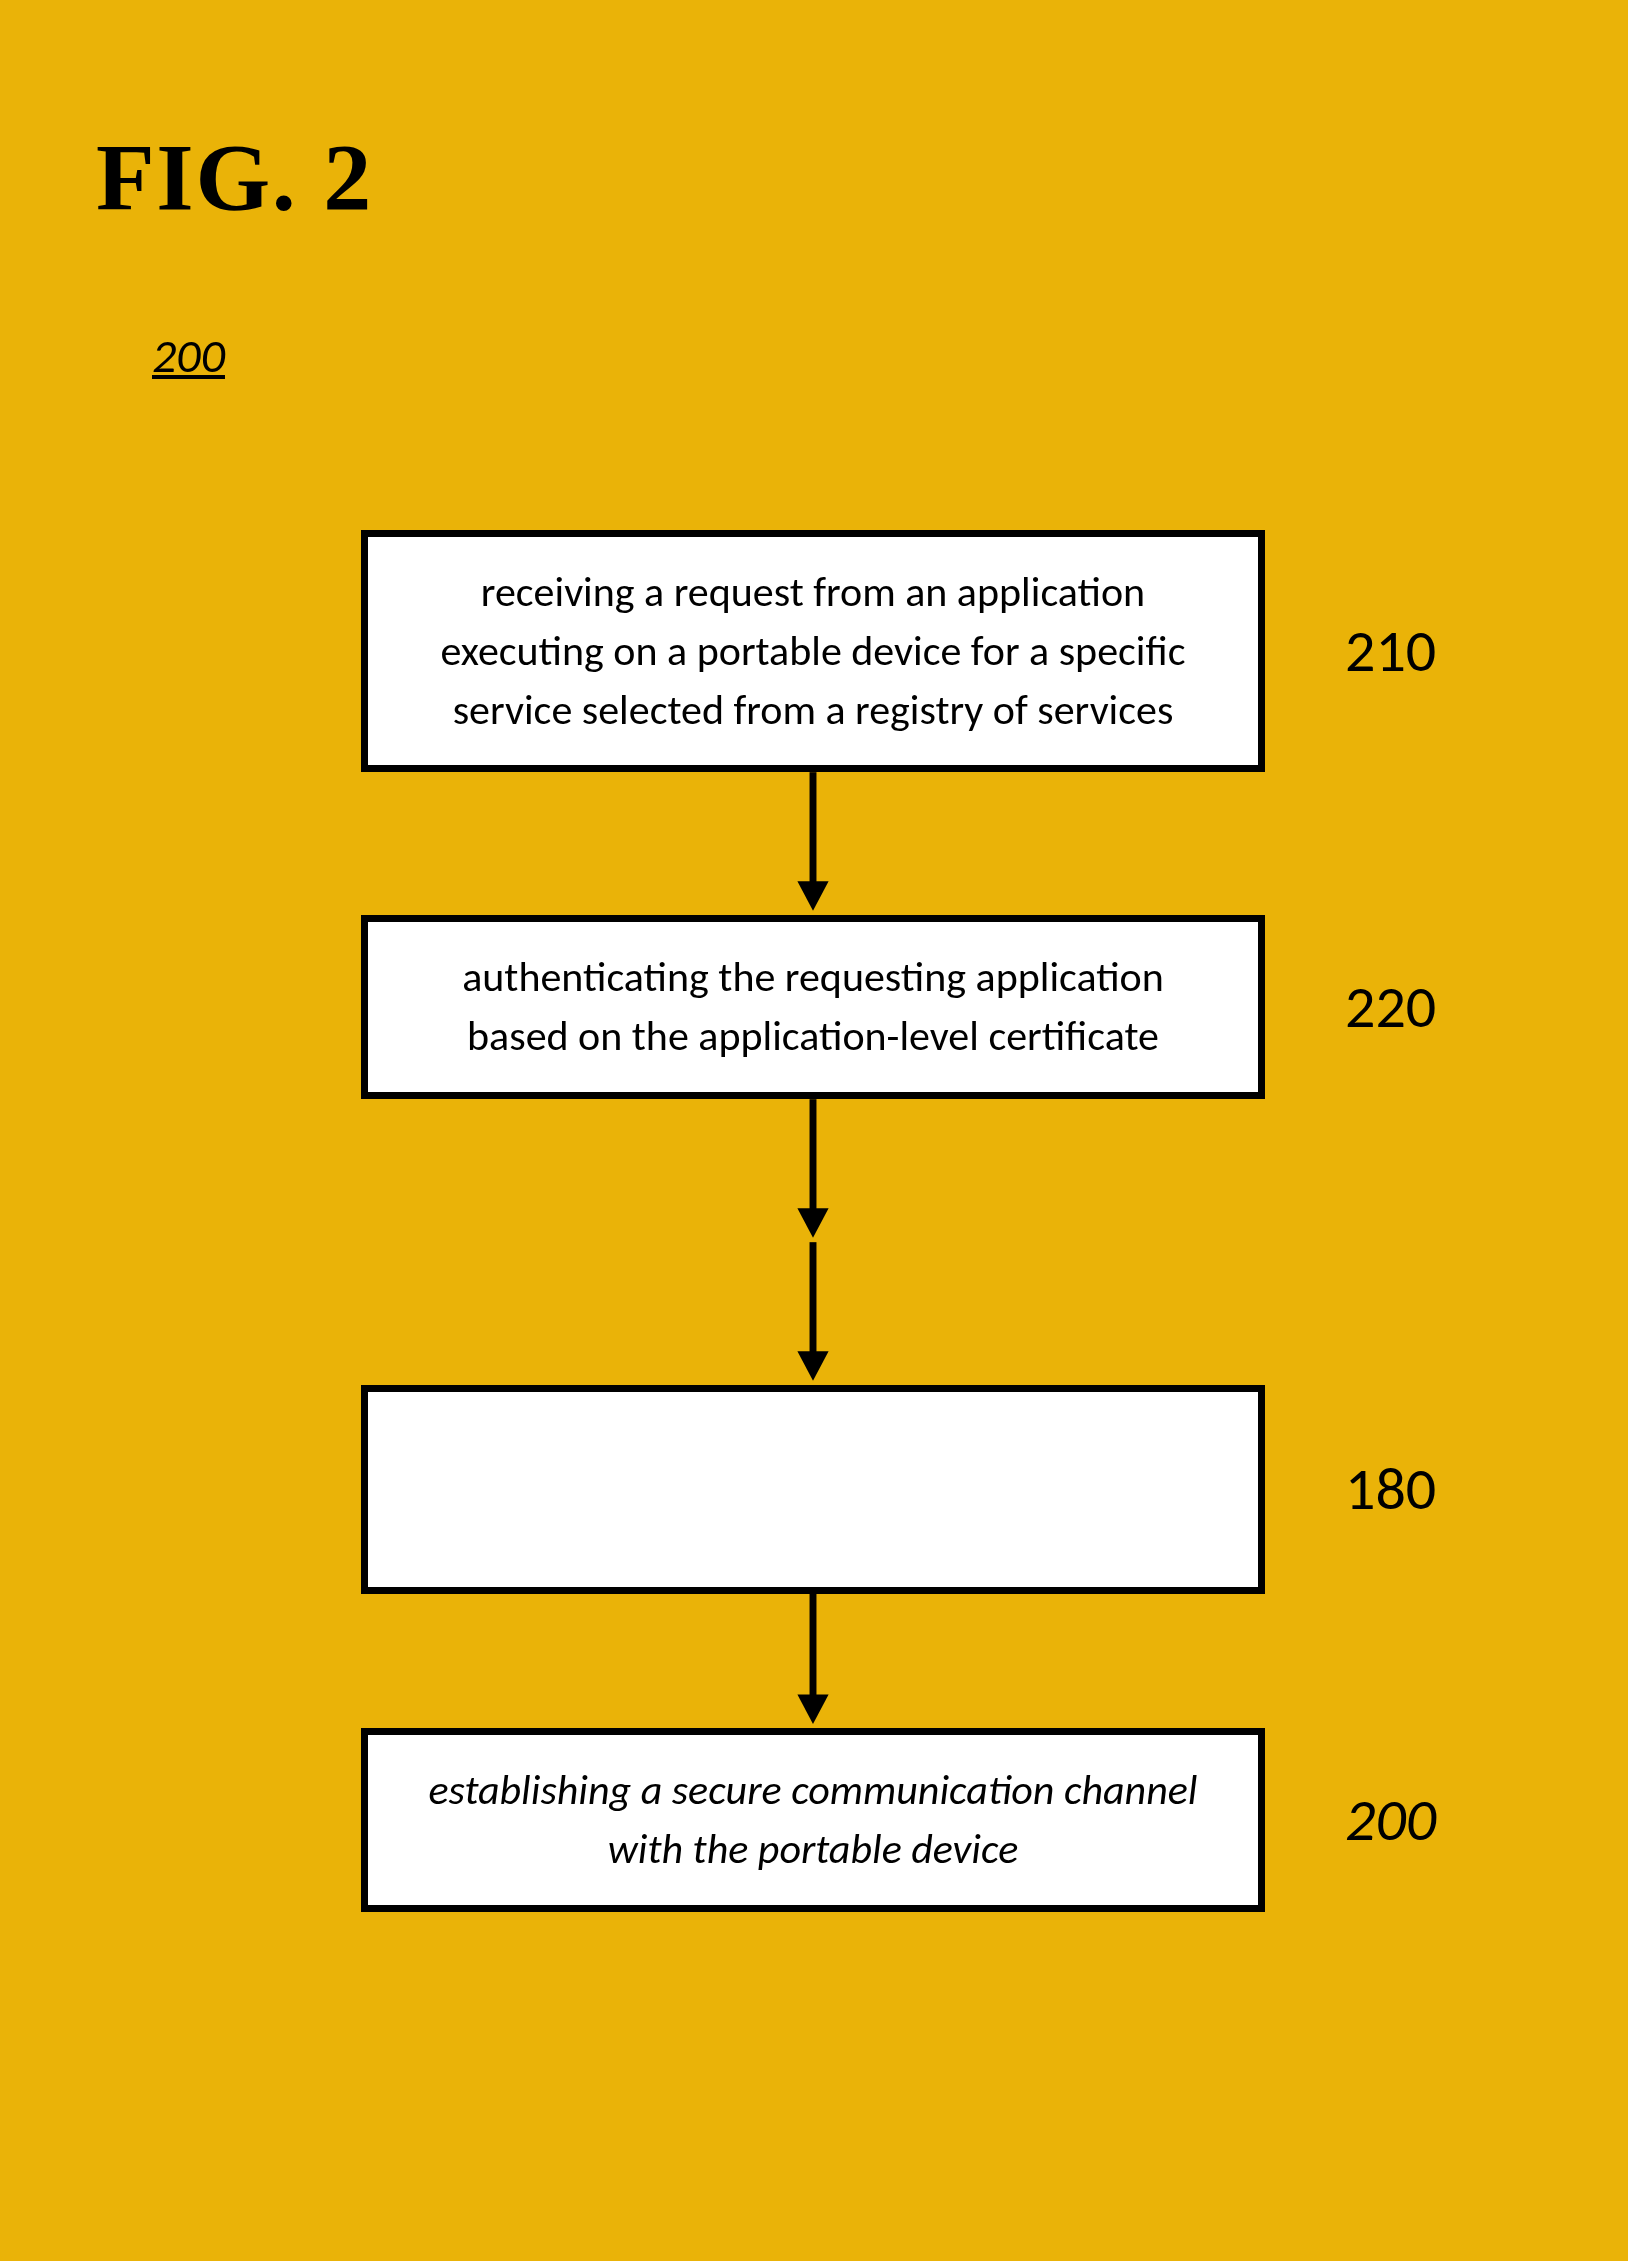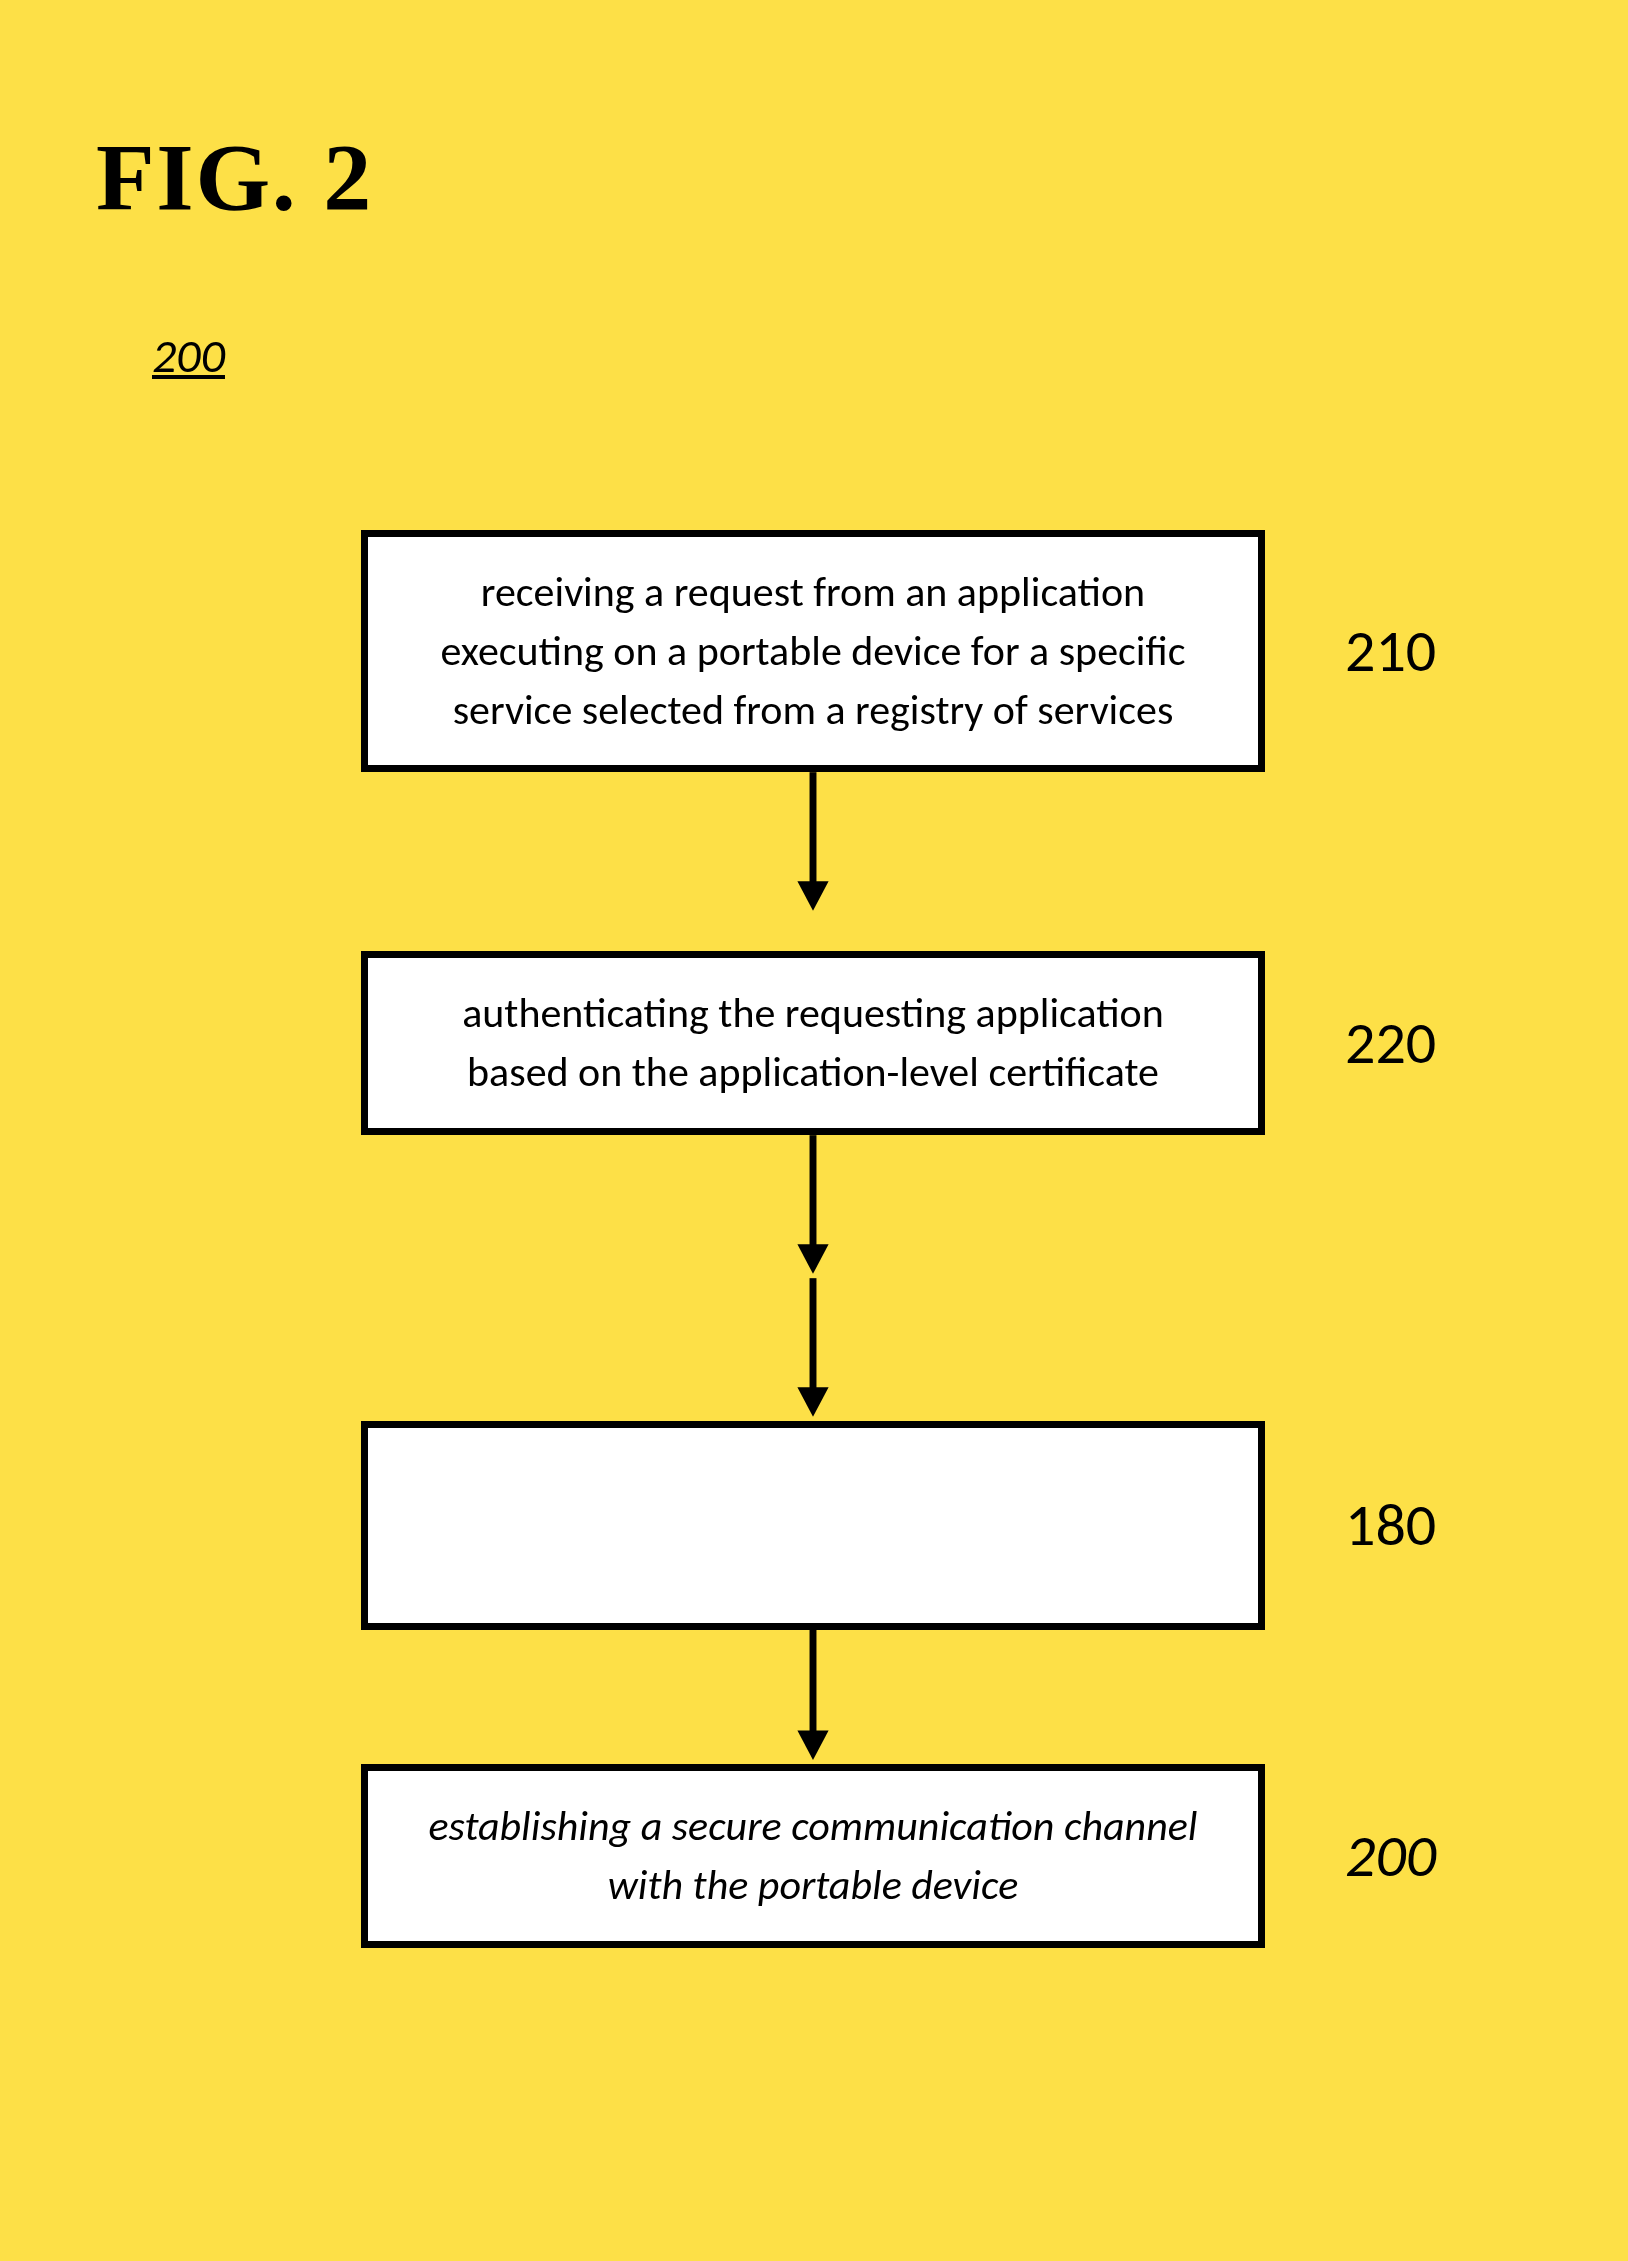--- a/index.html
+++ b/index.html
@@ -6,21 +6,21 @@
     margin: 0;
     padding: 0;
     background: #ffffff;
     font-family: "Calibri", "Segoe UI", Arial, sans-serif;
     color: #000;
   }
   .page {
     position: relative;
     width: 1629px;
     height: 2261px;
-    background: #fde047;
+    background: #eab308;
   }
   .fig-title {
     position: absolute;
     left: 96px;
     top: 122px;
     font-family: "Times New Roman", Times, serif;
     font-weight: 700;
     font-size: 96px;
     letter-spacing: 1.7px;
   }
@@ -56,21 +56,21 @@
     transform: translateY(-50%);
     font-size: 60px;
     text-align: left;
     width: 174px;
   }
   .arrow-wrap {
     width: 904px;
     text-align: center;
   }
   .pad-3 { min-height: 209px; display:flex; align-items:center; justify-content:center; }
-  .pad-2 { min-height: 174px; display:flex; align-items:flex-end; justify-content:center;margin-top:36px; }
+  .pad-2 { min-height: 174px; display:flex; align-items:flex-end; justify-content:center; }
   .pad-2b { min-height: 156px; display:flex; align-items:center; justify-content:center;font-style:italic; }
 </style>
 </head>
 <body>
 
 <div class="page">
 
   <div class="fig-title">FIG. 2</div>
   <div class="fig-ref">200</div>
 

